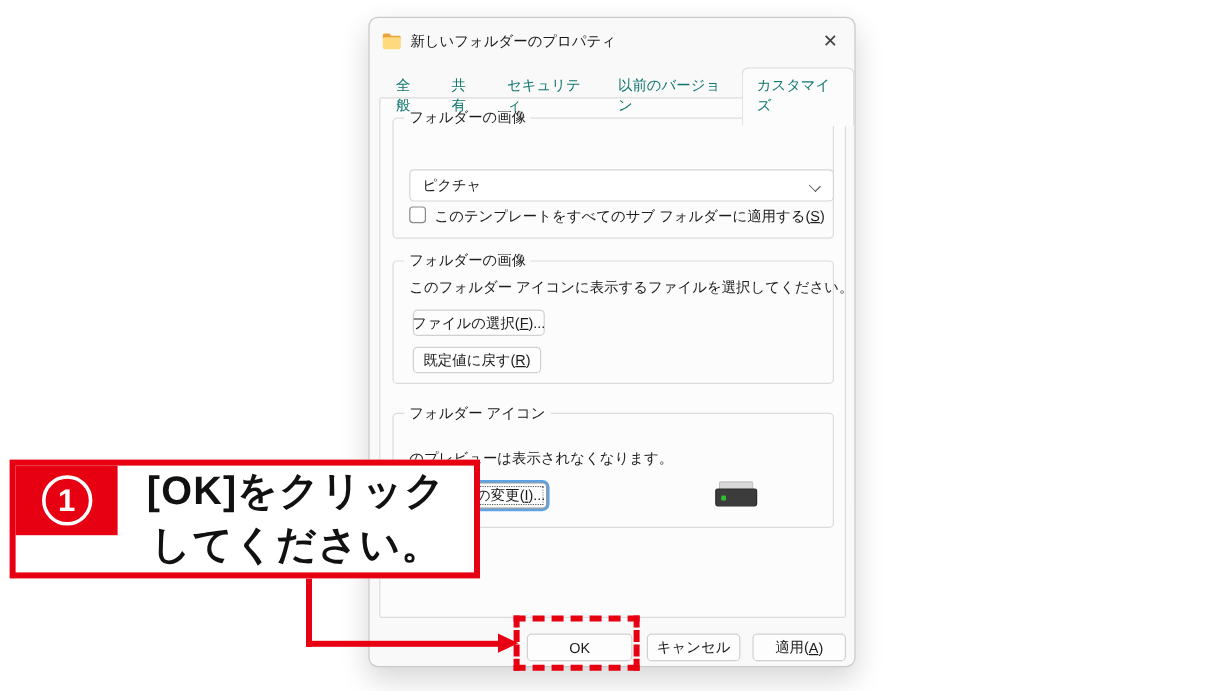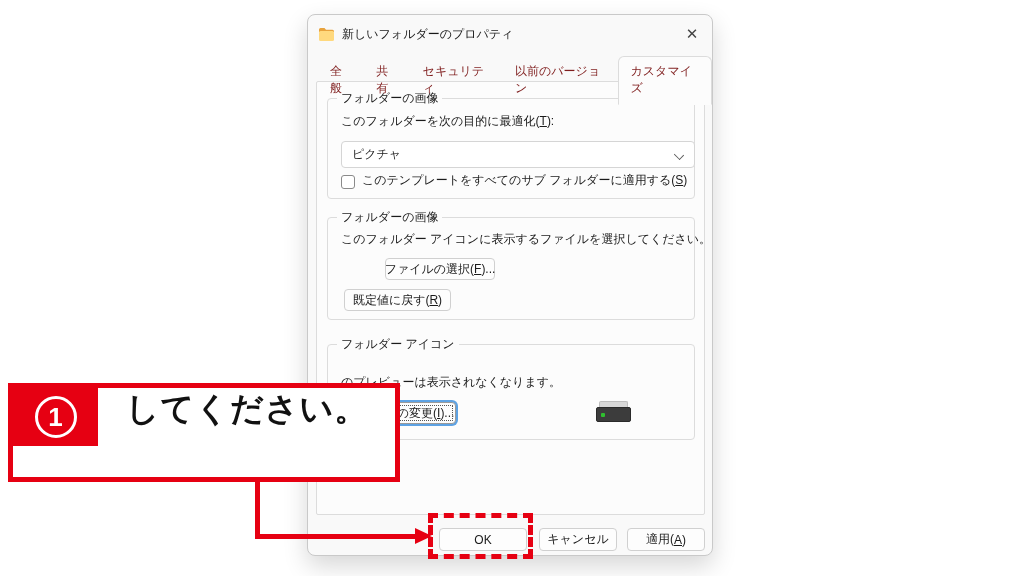--- a/index.html
+++ b/index.html
@@ -21,21 +21,21 @@
   .titlebar .ticon { width:17px; height:15px; margin-right:7px; }
   .titlebar .ttext { font-size:12px; color:#191919; }
   .closebtn {
     position:absolute; right:7px; top:7px; width:26px; height:24px;
     display:flex; align-items:center; justify-content:center;
     font-size:15px; color:#444; border-radius:4px; cursor:default;
   }
 
   
   .tabs { position:absolute; left:10px; top:41px; display:flex; align-items:flex-end; z-index:3; }
-  .tab { font-size:12px; padding:5px 11px 6px 11px; color:#7f1d1d; border:1px solid transparent; }
+  .tab { font-size:12px; padding:5px 11px 6px 11px; color:#0f766e; border:1px solid transparent; }
   .tab.active {
     background:#fcfcfc; border:1px solid #dcdcdc; border-bottom:1px solid #fcfcfc;
     border-radius:6px 6px 0 0; padding:6px 12px 7px 12px; margin-bottom:-1px;
   }
 
   
   .page {
     position:absolute; left:8px; top:66px; width:389px; height:434px;
     background:#fcfcfc; border:1px solid #dcdcdc; border-radius:2px; z-index:2;
   }
@@ -53,21 +53,21 @@
     position:absolute; left:13px; top:42px; width:354px; height:27px;
     background:#ffffff; border:1px solid #d5d5d5; border-radius:4px;
     display:flex; align-items:center; padding:0 10px; font-size:12px;gap:28px;
   }
   .select .chev { margin-left:auto; width:9px; height:9px; position:relative; }
   .select .chev::before {
     content:""; position:absolute; left:0; top:1px; width:7px; height:7px;
     border-right:1.4px solid #5a5a5a; border-bottom:1.4px solid #5a5a5a;
     transform:rotate(45deg) scale(1,0.8);
   }
-  .checkrow { position:absolute; left:13px; top:73px; display:flex; align-items:flex-end; }
+  .checkrow { position:absolute; left:13px; top:73px; display:flex; align-items:flex-start; }
   .checkbox { width:14px; height:14px; background:#fff; border:1px solid #8a8a8a; border-radius:3px; margin-right:7px; }
   .checkrow .clabel { font-size:12px; white-space:nowrap; }
 
   .btn {
     position:absolute; height:22px; background:#fdfdfd; border:1px solid #d0d0d0;
     border-radius:4px; font-size:12px; color:#1b1b1b;
     display:flex; align-items:center; justify-content:center; white-space:nowrap; cursor:default;
   }
   .btn.focused {
     border:1px solid #9a9a9a;
@@ -139,39 +139,36 @@
       <div class="tab">共有</div>
       <div class="tab">セキュリティ</div>
       <div class="tab">以前のバージョン</div>
       <div class="tab active">カスタマイズ</div>
     </div>
 
     <div class="page">
 
       <div class="group g1">
         <span class="group-legend">フォルダーの画像</span>
-        <div class="gtext" style="left:13px; top:14px;">
-          <span>このフォルダーを次の目的に最適化(</span><span class="mn">T</span><span>):</span>
-        </div>
         <div class="select">
           <span>ピクチャ</span>
           <span class="chev"></span>
         </div>
         <div class="checkrow">
           <span class="checkbox"></span>
           <span class="clabel">
             <span>このテンプレートをすべてのサブ フォルダーに適用する(</span><span class="mn">S</span><span>)</span>
           </span>
         </div>
       </div>
 
       <div class="group g2">
         <span class="group-legend">フォルダーの画像</span>
         <div class="gtext" style="left:13px; top:13px;">このフォルダー アイコンに表示するファイルを選択してください。</div>
-        <div class="btn" style="left:16px; top:40px; width:110px;margin-left:41px;">
+        <div class="btn" style="left:16px; top:40px; width:110px;">
           <span>ファイルの選択(</span>
             <span class="mn">F</span>
             <span>)...</span>
         </div>
         <div class="btn" style="left:16px; top:71px; width:107px;">
           <span>既定値に戻す(</span>
             <span class="mn">R</span>
             <span>)</span>
         </div>
       </div>
@@ -201,20 +198,21 @@
         <span>)</span>
     </div>
 
   </div>
 
   <div class="ann-box">
     <div class="ann-badge">
       <div class="ann-circle">1</div>
     </div>
     <div class="ann-text">
+      <div>[OK]をクリック</div>
       <div>してください。</div>
     </div>
   </div>
   <div class="ann-vline"></div>
   <div class="ann-hline"></div>
   <div class="ann-arrowhead"></div>
   <div class="ann-dashed"></div>
 
 </div>
 

